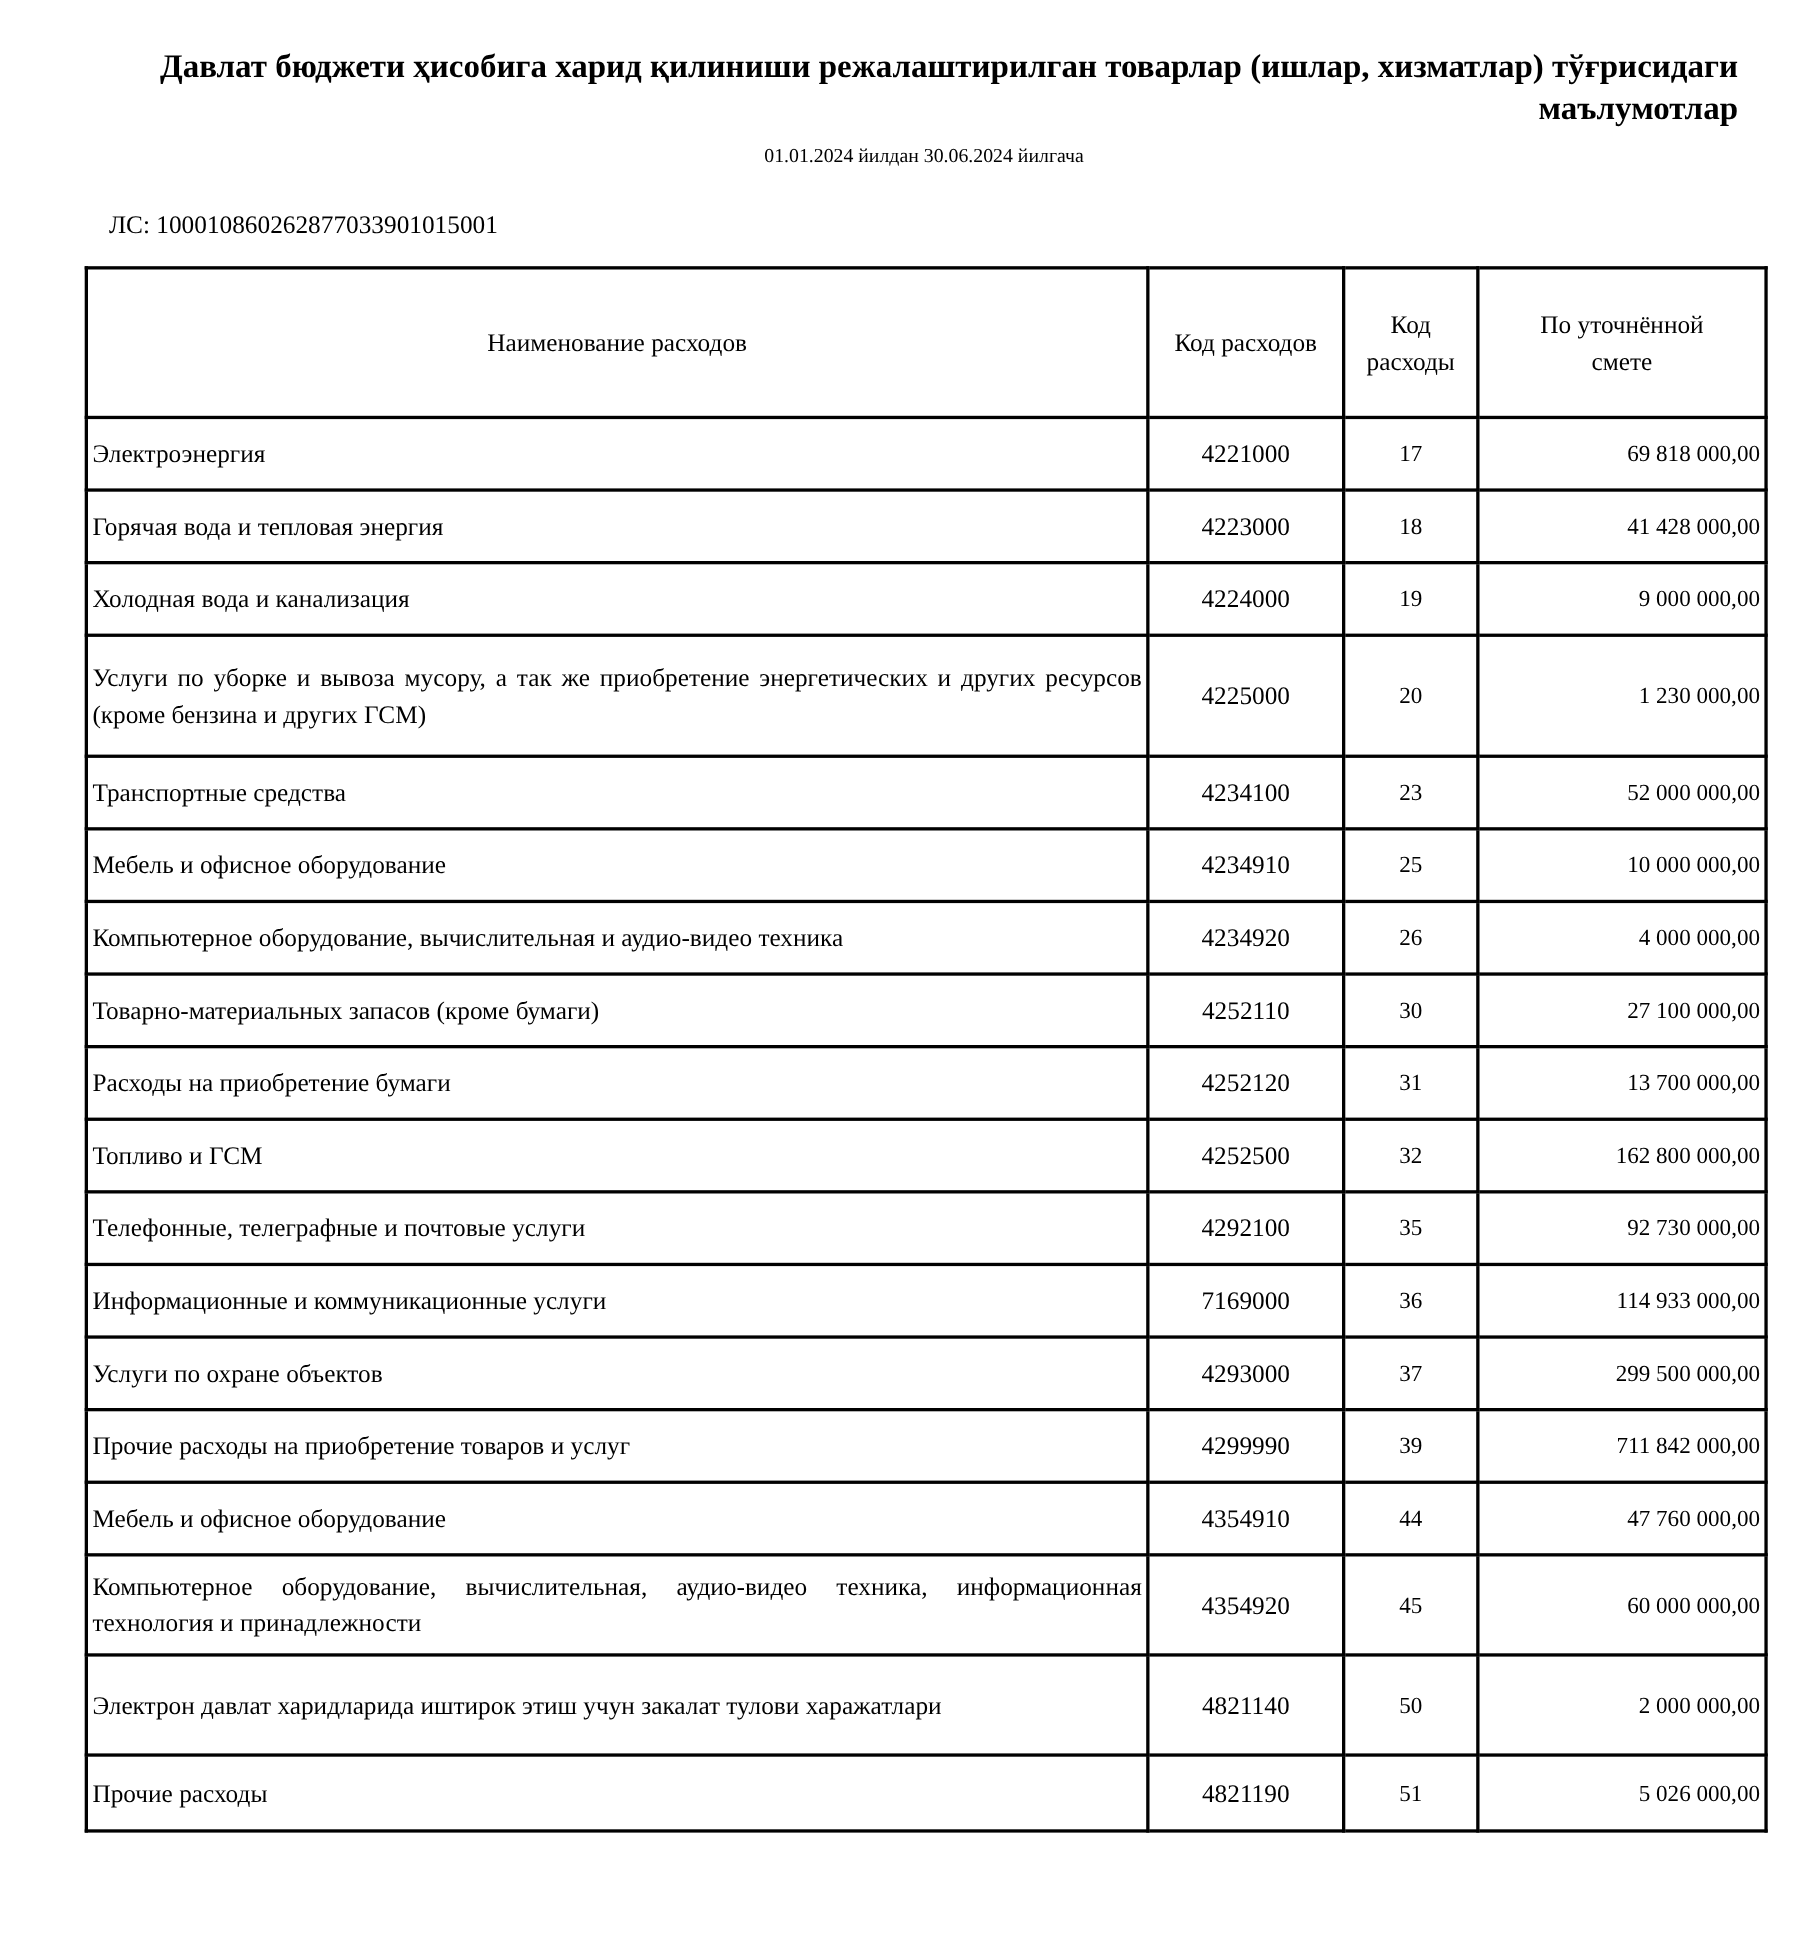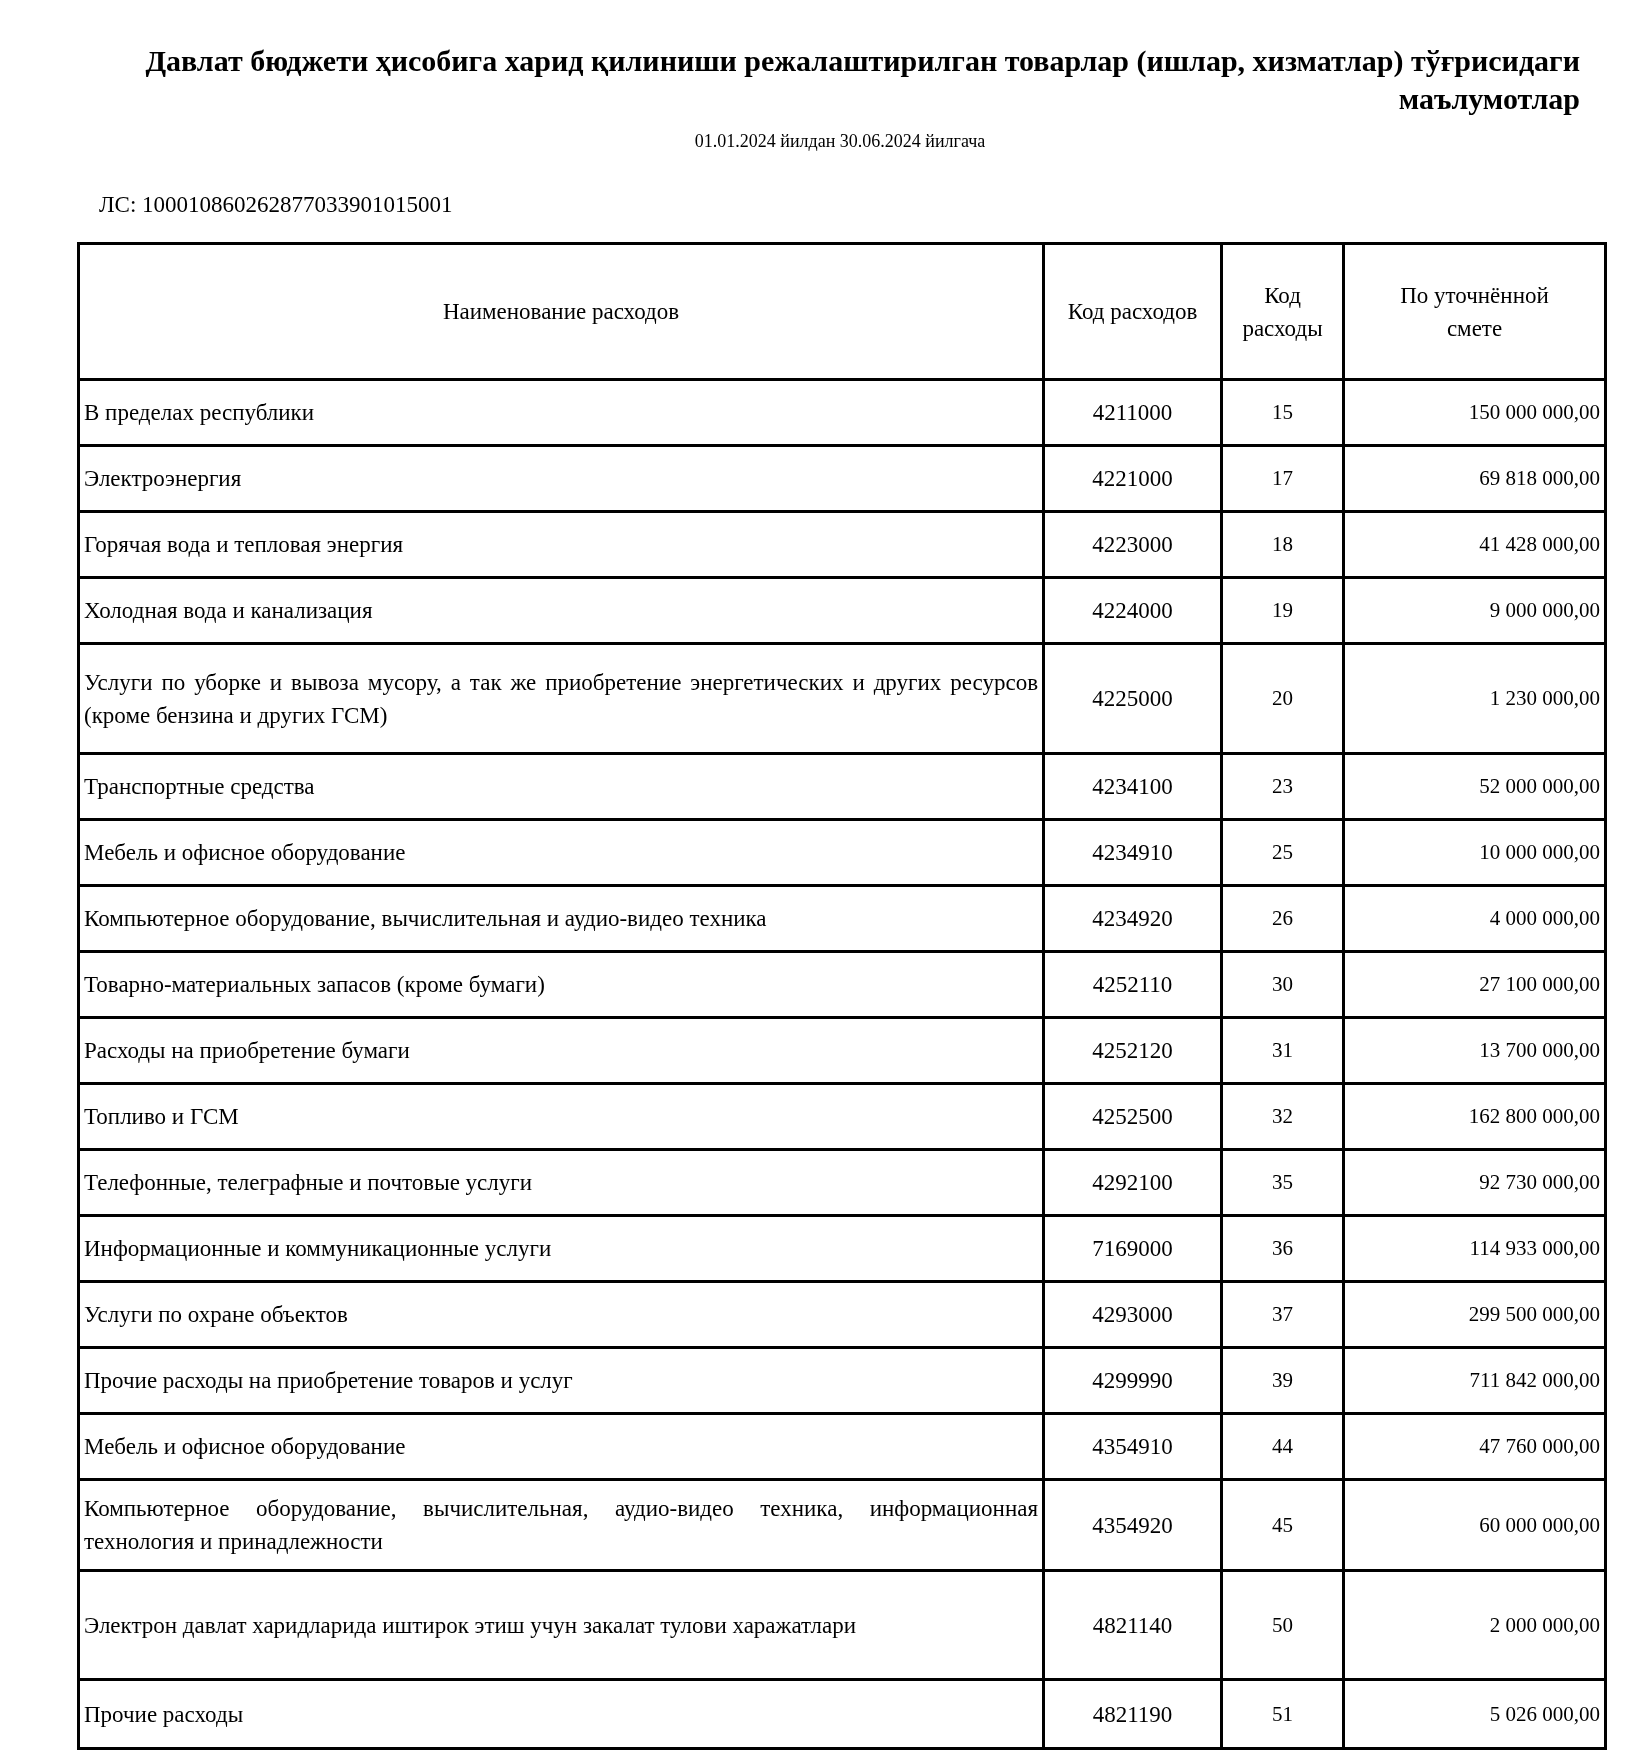--- a/index.html
+++ b/index.html
@@ -27,21 +27,21 @@
   }
   table.report th { font-weight: normal; text-align: center; }
   col.c-name { width: 965px; }
   col.c-code { width: 178px; }
   col.c-line { width: 122px; }
   col.c-amount { width: 262px; }
   tr.head { height: 136px; }
   tr.r-std { height: 66px; }
   tr.r-two { height: 110px; }
   tr.r-two-b { height: 91px; }
-  tr.r-tall { height: 109px; }
+  tr.r-tall { height: 91px; }
   tr.r-last { height: 69px; }
   td.name { text-align: justify; text-align-last: left; padding-left: 3px; }
   td.code { text-align: center; }
   td.line { text-align: center; font-size: 21px; }
   td.amount { text-align: right; padding-right: 30px; font-size: 21px; }
   .hdr-line { display: block; }
 </style>
 </head>
 <body>
 
@@ -64,26 +64,20 @@
         <span class="hdr-line">Код</span>
         <span class="hdr-line">расходы</span>
       </th>
       <th>
         <span class="hdr-line">По уточнённой</span>
         <span class="hdr-line">смете</span>
       </th>
     </tr>
   </thead>
   <tbody id="rows">
-      <tr class="r-std">
-        <td class="name">В пределах республики</td>
-        <td class="code">4211000</td>
-        <td class="line">15</td>
-        <td class="amount">150 000 000,00</td>
-      </tr>
       <tr class="r-std">
         <td class="name">Электроэнергия</td>
         <td class="code">4221000</td>
         <td class="line">17</td>
         <td class="amount">69 818 000,00</td>
       </tr>
       <tr class="r-std">
         <td class="name">Горячая вода и тепловая энергия</td>
         <td class="code">4223000</td>
         <td class="line">18</td>

